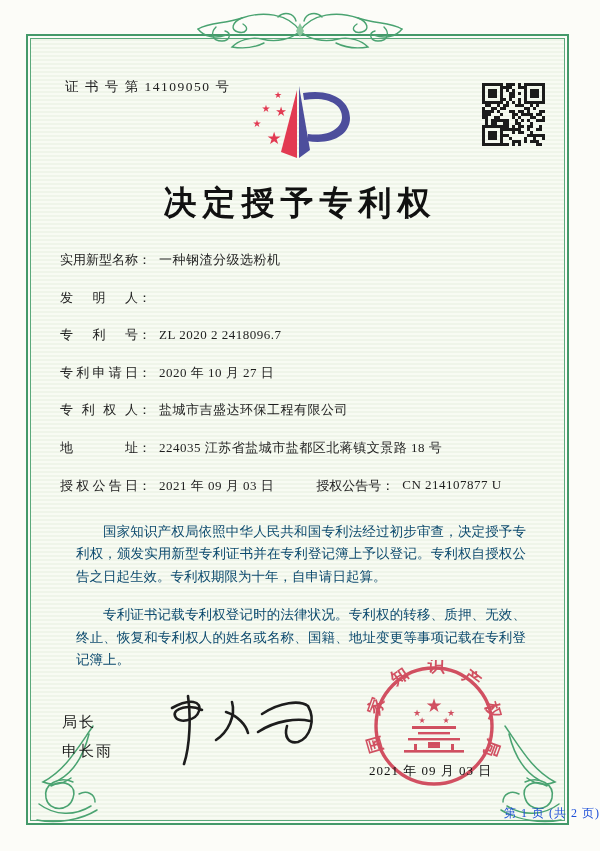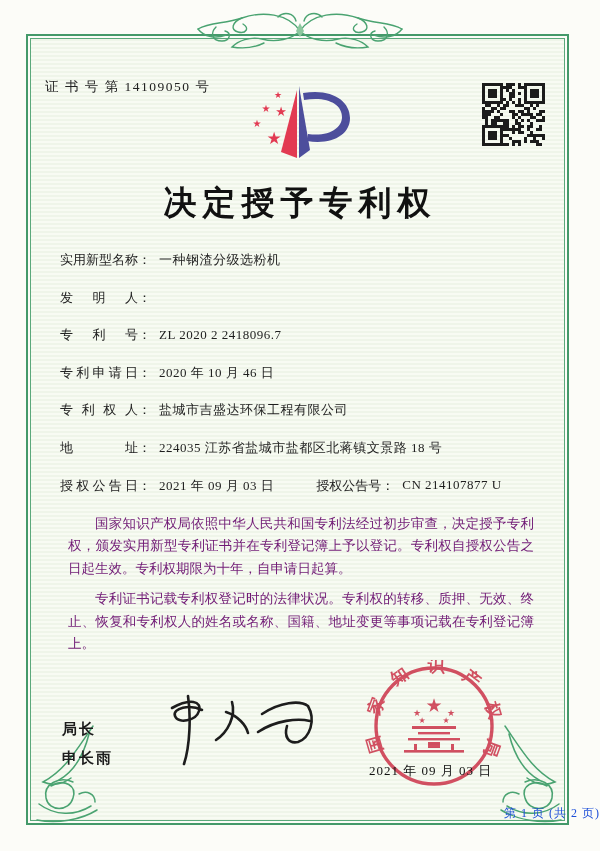--- a/index.html
+++ b/index.html
@@ -17,21 +17,21 @@
   .frame-inner{
     position:absolute;inset:2px;border:1px solid #5aa87b;
     background:repeating-linear-gradient(180deg,#eff5e9 0px,#eff5e9 2px,#f8fbf3 2px,#f8fbf3 4px);
   }
   
   .ornament-top{position:absolute;left:192px;top:5px;width:216px;height:54px;}
   .flourish-bl{position:absolute;left:29px;top:724px;width:72px;height:102px;}
   .flourish-br{position:absolute;left:497px;top:724px;width:72px;height:102px;transform:scaleX(-1);}
   
   .cert-no{
-    position:absolute;left:45px;top:78px;font-size:13.5px;letter-spacing:1.5px;color:#222;
+    position:absolute;left:65px;top:78px;font-size:13.5px;letter-spacing:1.5px;color:#222;
   }
   .logo{position:absolute;left:244px;top:84px;width:116px;height:90px;}
   .qr{position:absolute;left:482px;top:83px;width:63px;height:63px;}
   .qr svg{width:100%;height:100%;}
   .title{
     position:absolute;left:0;top:181px;width:100%;text-align:center;
     font-size:33px;font-weight:600;letter-spacing:6px;color:#111;
   }
   
   .fields{position:absolute;left:60px;top:251px;width:482px;font-size:13px;}
@@ -39,26 +39,26 @@
   .flabel{
     display:inline-block;width:78px;text-align:justify;text-align-last:justify;
     -moz-text-align-last:justify;color:#222;
   }
   .fcolon{margin-right:8px;color:#222;}
   .fvalue{color:#1e1e1e;letter-spacing:0.5px;}
   .pair2{margin-left:42px;display:flex;align-items:flex-start;}
   .pair2 .flabel{width:65px;}
   
   .paras{position:absolute;left:60px;top:505px;width:482px;font-size:13.5px;line-height:22.4px;}
-  .paras p{margin:8px;text-indent:2em;text-align:justify;color:#701a75;}
+  .paras p{margin:16px;text-indent:2em;text-align:justify;color:#0c4a6e;}
   
   .officer{
     position:absolute;left:62px;top:707px;
     font-family:"Liberation Sans","DejaVu Sans",sans-serif;
-    font-size:15px;font-weight:700;line-height:29px;color:#1c1c1c;letter-spacing:2px;margin-top:7px;
+    font-size:15px;font-weight:400;line-height:29px;color:#1c1c1c;letter-spacing:2px;
   }
   .signature{position:absolute;left:158px;top:688px;width:160px;height:84px;}
   .seal{position:absolute;left:362px;top:660px;width:144px;height:140px;mix-blend-mode:multiply;}
   .seal-date{
     position:absolute;left:369px;top:762px;font-size:13px;letter-spacing:1px;color:#111;
     white-space:nowrap;
   }
   .footer{
     position:absolute;left:0;top:805px;width:100%;text-align:right;font-size:12px;
     letter-spacing:1px;color:#1d4ed8;
@@ -385,21 +385,21 @@
       <span class="fcolon">：</span>
   </div>
   <div class="frow">
     <span class="flabel">专利号</span>
       <span class="fcolon">：</span>
     <span class="fvalue">ZL 2020 2 2418096.7</span>
   </div>
   <div class="frow">
     <span class="flabel">专利申请日</span>
       <span class="fcolon">：</span>
-    <span class="fvalue">2020 年 10 月 46 日</span>
+    <span class="fvalue">2020 年 10 月 27 日</span>
   </div>
   <div class="frow">
     <span class="flabel">专利权人</span>
       <span class="fcolon">：</span>
     <span class="fvalue">盐城市吉盛达环保工程有限公司</span>
   </div>
   <div class="frow">
     <span class="flabel">地址</span>
       <span class="fcolon">：</span>
     <span class="fvalue">224035 江苏省盐城市盐都区北蒋镇文景路 18 号</span>

